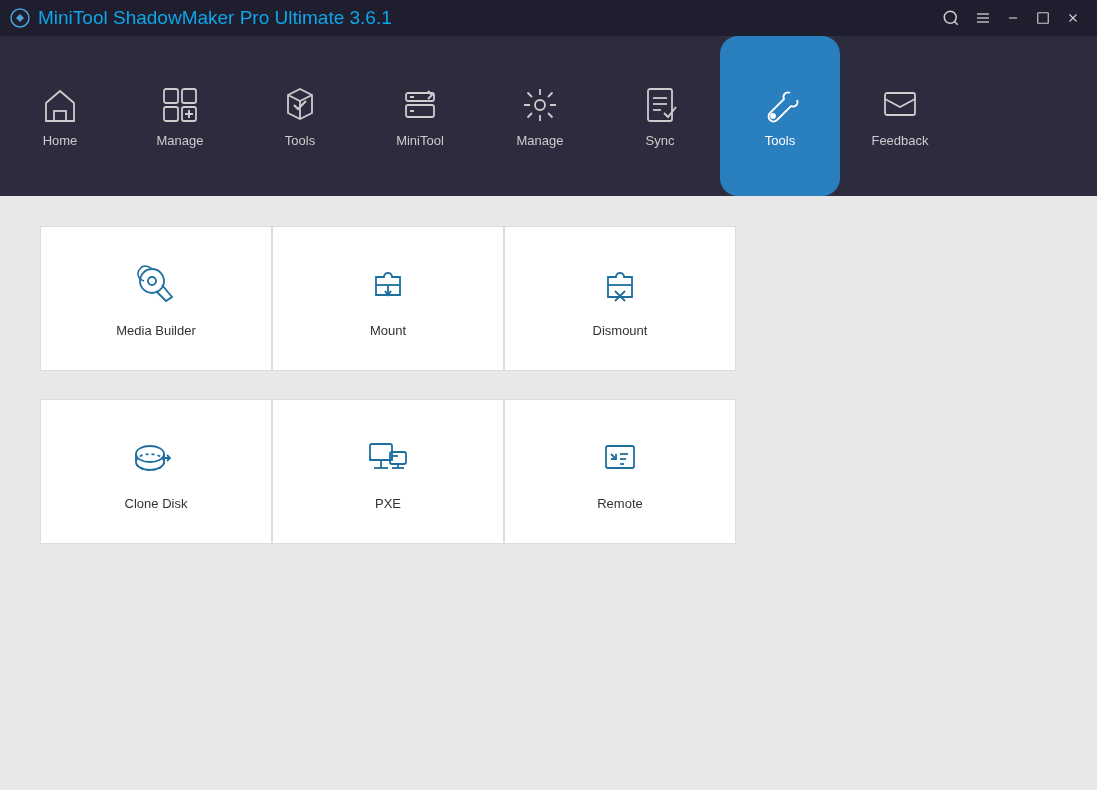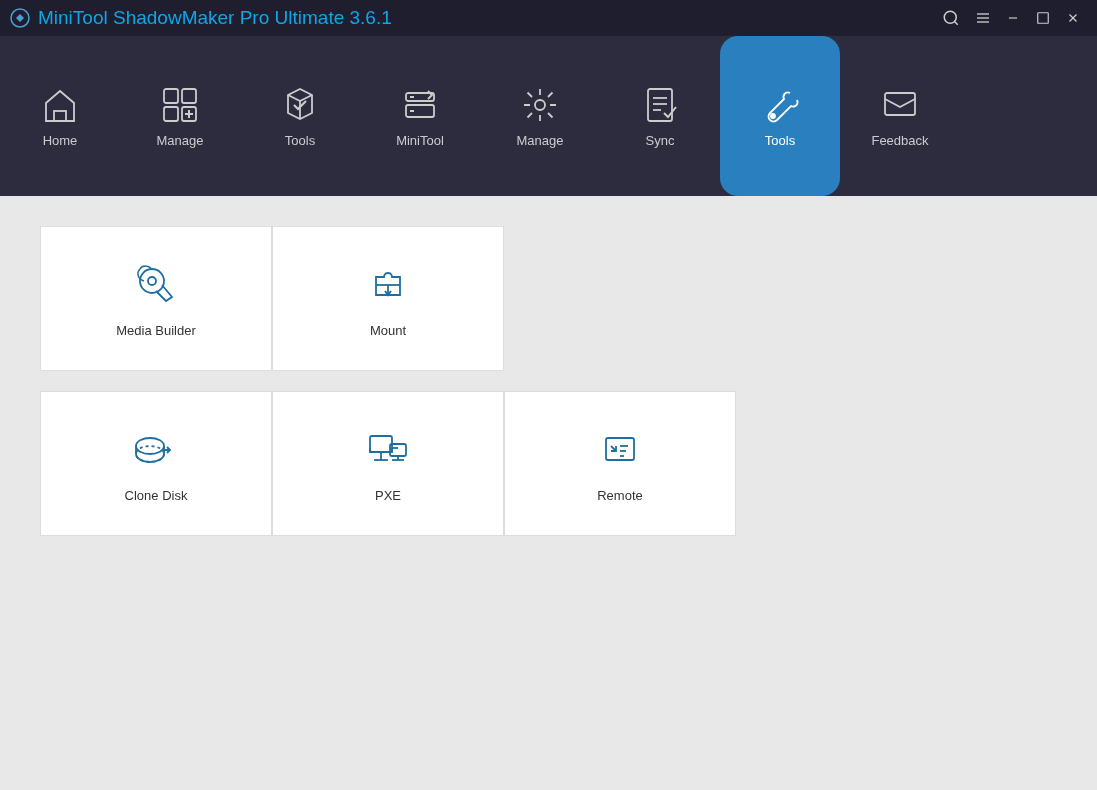--- a/index.html
+++ b/index.html
@@ -85,21 +85,21 @@
       font-size: 13px;
     }
 
     
     #main {
       background: #e8e8e8;
       height: calc(790px - 36px - 160px);
       padding: 30px 40px;
       display: flex;
       flex-direction: column;
-      gap: 20px;
+      gap: 28px;
     }
 
     
     .tool-row {
       display: flex;
       gap: 0;
     }
 
     .tool-card {
       background: #fff;
@@ -263,20 +263,29 @@
     <div class="tool-card">
       <svg viewBox="0 0 52 52" fill="none" stroke="#1e6fa0" stroke-width="1.8">
         <path d="M14 18 L14 36 L38 36 L38 18 L30 18 C30 18 30 14 26 14 C22 14 22 18 22 18 Z"></path>
         <path d="M14 26 L38 26"></path>
         <path d="M23 32 L26 36 L29 32" stroke-width="2"></path>
         <line x1="26" y1="26" x2="26" y2="36"></line>
       </svg>
       <span class="tool-card-label">Mount</span>
     </div>
 
+    <div class="tool-card">
+      <svg viewBox="0 0 52 52" fill="none" stroke="#1e6fa0" stroke-width="1.8">
+        <path d="M14 18 L14 38 L38 38 L38 18 L30 18 C30 18 30 14 26 14 C22 14 22 18 22 18 Z"></path>
+        <path d="M14 26 L38 26"></path>
+        <line x1="21" y1="32" x2="31" y2="42"></line>
+        <line x1="31" y1="32" x2="21" y2="42"></line>
+      </svg>
+      <span class="tool-card-label">Dismount</span>
+    </div>
   </div>
 
   <div class="tool-row">
 
     <div class="tool-card">
       <svg viewBox="0 0 52 52" fill="none" stroke="#1e6fa0" stroke-width="1.8">
         <ellipse cx="20" cy="22" rx="14" ry="8"></ellipse>
         <path d="M6 22 L6 30 C6 34.4 12.3 38 20 38 C27.7 38 34 34.4 34 30 L34 22"></path>
         <path d="M34 26 L40 26 M37 23 L40 26 L37 29"></path>
         <ellipse cx="20" cy="30" rx="14" ry="8" stroke-dasharray="3 3"></ellipse>

